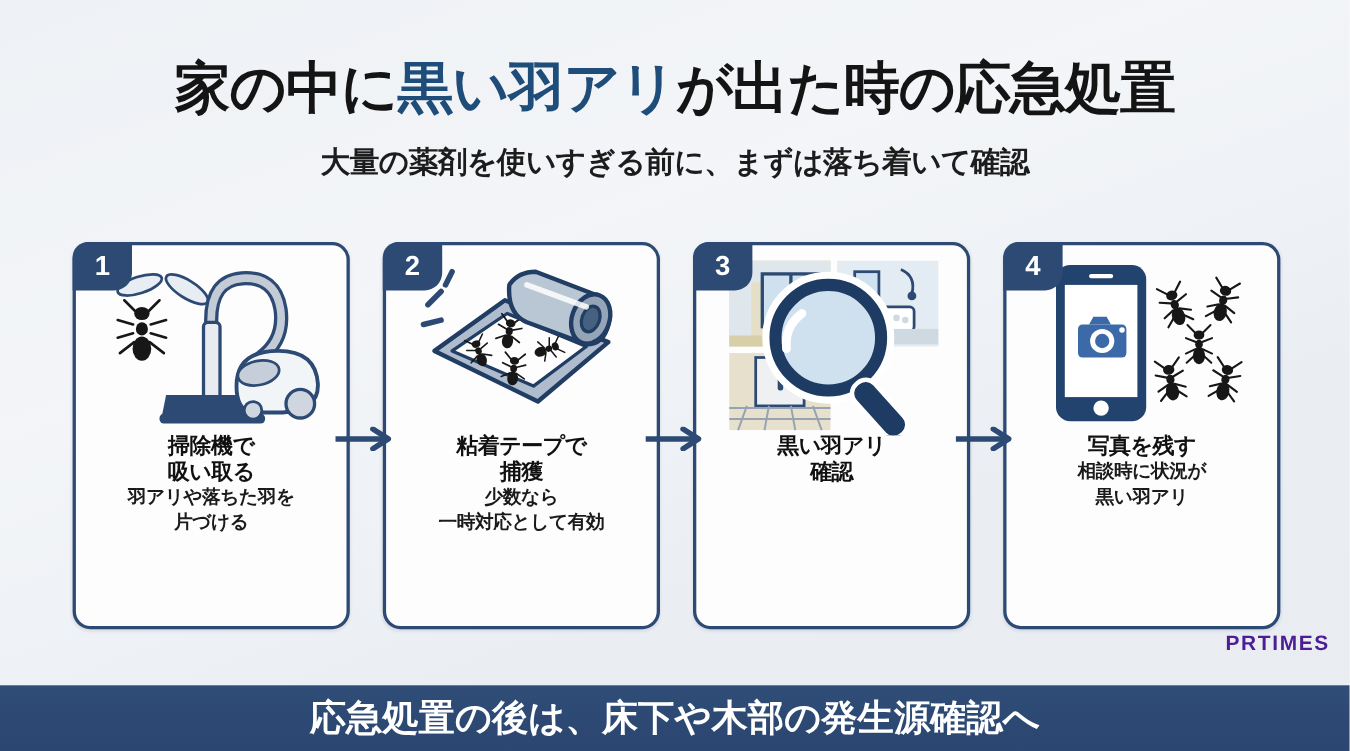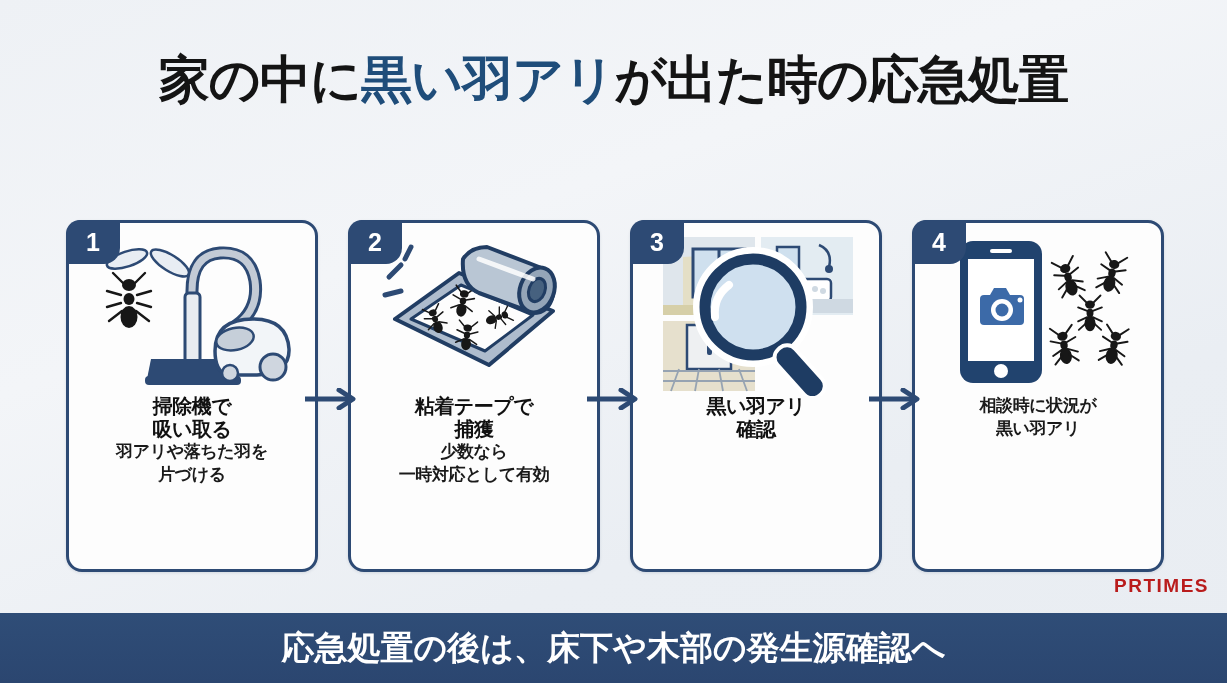--- a/index.html
+++ b/index.html
@@ -112,21 +112,21 @@
   }
   .arrow.a1 { left: 305px; }
   .arrow.a2 { left: 587px; }
   .arrow.a3 { left: 869px; }
 
   
   .footer {
     position: absolute;
     left: 0; bottom: 0;
     width: 1227px;
-    height: 70px;
+    height: 60px;
     background: linear-gradient(180deg, #2f4d77 0%, #2b4670 100%);
     display: flex;
     align-items: center;
     justify-content: center;
   }
   .footer-text {
     font-size: 33px;
     font-weight: bold;
     color: #ffffff;
     letter-spacing: 0px;
@@ -134,30 +134,31 @@
   }
 
   
   .watermark {
     position: absolute;
     right: 18px;
     bottom: 86px;
     font-size: 19px;
     font-weight: bold;
     letter-spacing: 1.5px;
-    color: #b91c1c;
+    color: #4c1d95;
   }
 </style>
 </head>
 <body>
 
 <div class="header">
   <div class="title">
     <span>家の中に</span><span class="hl">黒い羽アリ</span><span>が出た時の応急処置</span>
   </div>
+  <div class="subtitle">大量の薬剤を使いすぎる前に、まずは落ち着いて確認</div>
 </div>
 
 <div class="cards">
 
   <div class="card">
     <div class="badge">1</div>
     <div class="art">
       <svg width="210" height="160" viewBox="0 0 210 160">
 
         <g stroke="#2d4a74" stroke-width="2.5" fill="#e8edf3">
@@ -423,20 +424,24 @@
                 <path d="M4 -3 L17 -8"></path>
               <path d="M-4 6 L-17 12"></path>
                 <path d="M4 6 L17 12"></path>
               <path d="M-5 14 L-16 24"></path>
                 <path d="M5 14 L16 24"></path>
             </g>
           </g>
         </g>
       </svg>
     </div>
+    <div class="card-title">
+      <span>写真を残す</span>
+      <span></span>
+    </div>
     <div class="card-desc">
       <span>相談時に状況が</span>
       <span>黒い羽アリ</span>
     </div>
   </div>
 </div>
 
 <div class="arrow a1">
   <svg width="56" height="22" viewBox="0 0 56 22">
     <path d="M0 11 L42 11" stroke="#2d4a74" stroke-width="5" stroke-linecap="round"></path>

